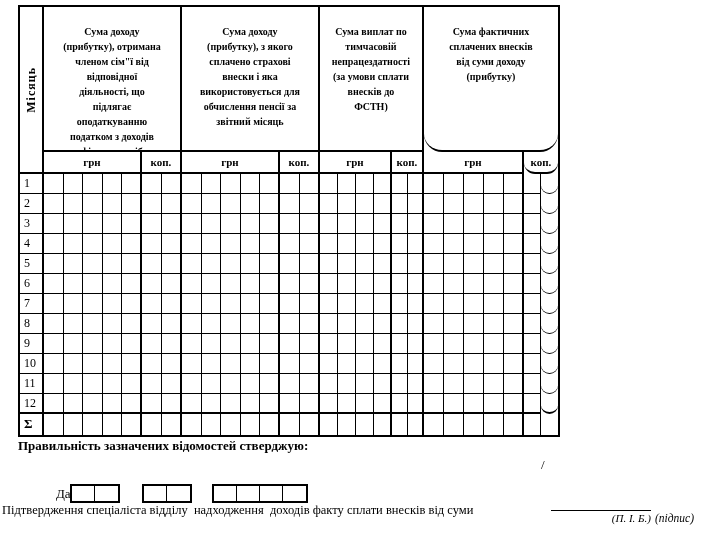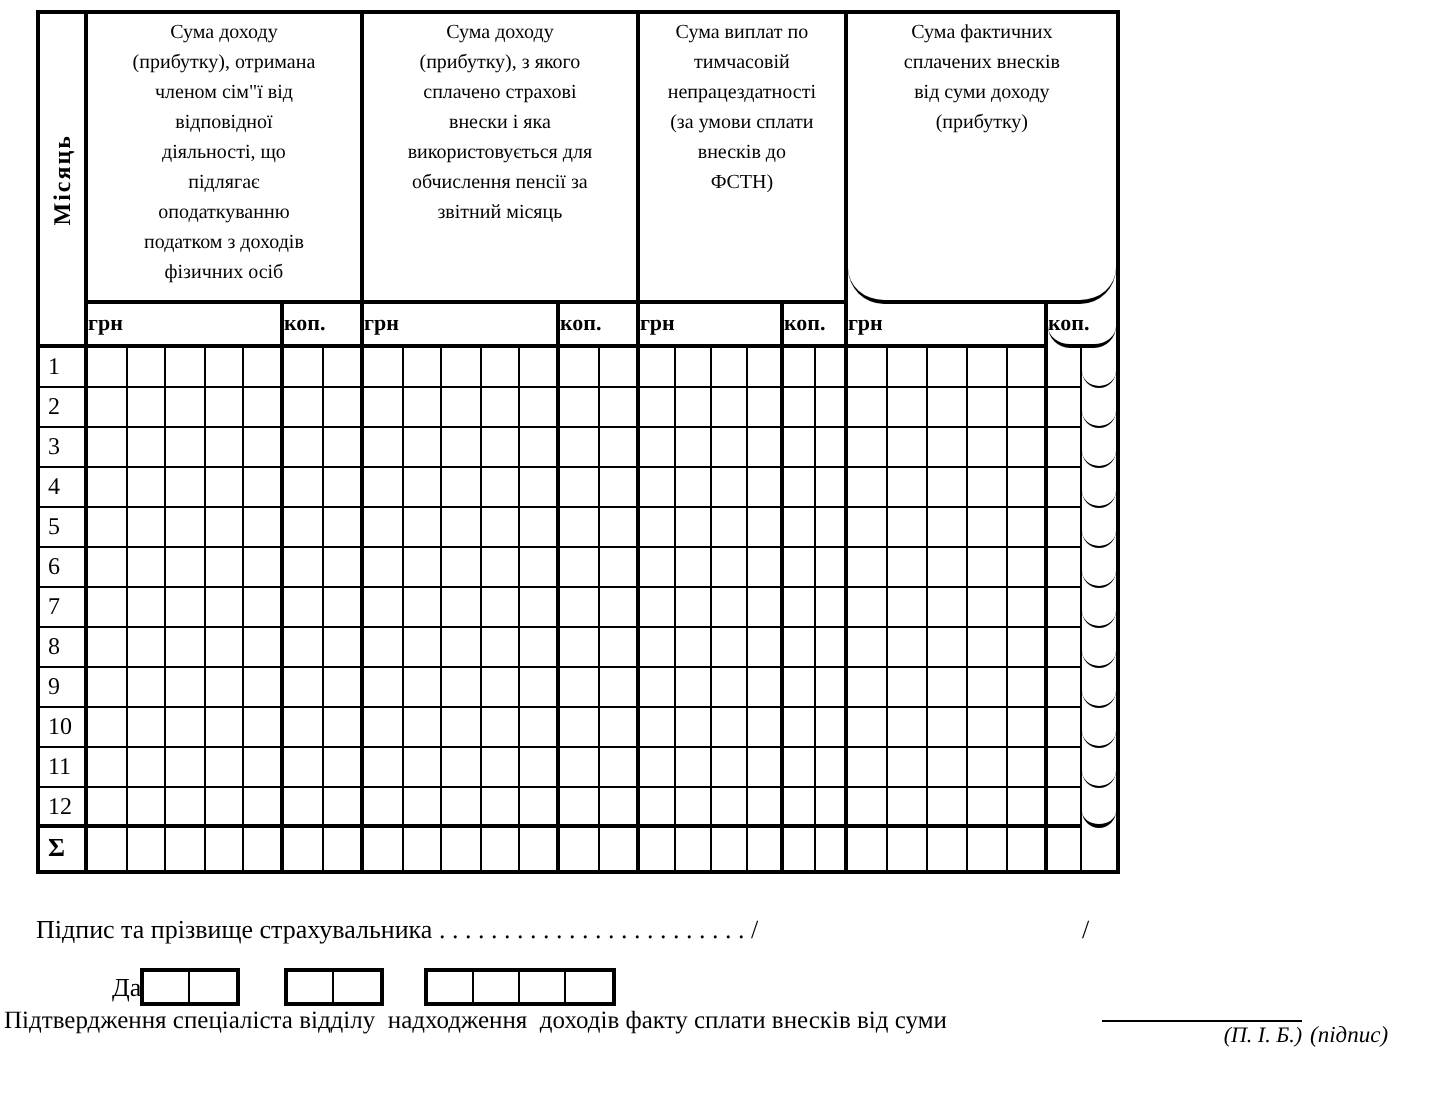--- a/index.html
+++ b/index.html
@@ -41,32 +41,32 @@
     grid-row: 1 / 3; grid-column: 1;
     display: flex; align-items: center; justify-content: center;
   }
   .vtext {
     writing-mode: vertical-rl;
     transform: rotate(180deg);
     font-weight: bold; font-size: 12px; letter-spacing: 1px;
   }
   .hTitle {
     grid-row: 1;
-    font-weight: normal; font-size: 10px; line-height: 15px;
+    font-weight: bold; font-size: 10px; line-height: 15px;
     text-align: center; white-space: pre-line;
-    padding-top: 2px;
+    padding-top: 17px;
   }
   .t1 { grid-column: 2 / 9; }
   .t2 { grid-column: 9 / 16; }
   .t3 { grid-column: 16 / 22; }
   .t4 { grid-column: 22 / 29; }
   .hUnit {
     grid-row: 2;
     font-weight: bold; font-size: 11px; line-height: 20px;
-    text-align: left;
+    text-align: center;
   }
   .g1 { grid-column: 2 / 7; }   .k1 { grid-column: 7 / 9; }
   .g2 { grid-column: 9 / 14; }  .k2 { grid-column: 14 / 16; }
   .g3 { grid-column: 16 / 20; } .k3 { grid-column: 20 / 22; }
   .g4 { grid-column: 22 / 27; } .k4 { grid-column: 27 / 29; }
 
   .rowLabel {
     font-size: 12px; line-height: 19px;
     padding-left: 4px;
   }
@@ -513,22 +513,22 @@
       <div class="cell thickR noB"></div>
       <div class="cell noB"></div>
       <div class="cell noB"></div>
       <div class="cell noB"></div>
       <div class="cell noB"></div>
       <div class="cell thickR noB"></div>
       <div class="cell noB"></div>
       <div class="cell noR noB"></div>
     </div>
 
-
-  <div class="signline"><span>Підпис та прізвище страхувальника</span> <span>. . . . . . . . . . . . . . . . . . . . . . . .</span> <span>/</span></div>
+  <div class="confirm">Правильність зазначених відомостей стверджую:</div>
+
   <div class="slash2">/</div>
 
   <div class="dateLabel">Дата</div>
   <div class="datebox db1">
     <div class="dbcell"></div>
     <div class="dbcell"></div>
   </div>
   <div class="datebox db2">
     <div class="dbcell"></div>
     <div class="dbcell"></div>

